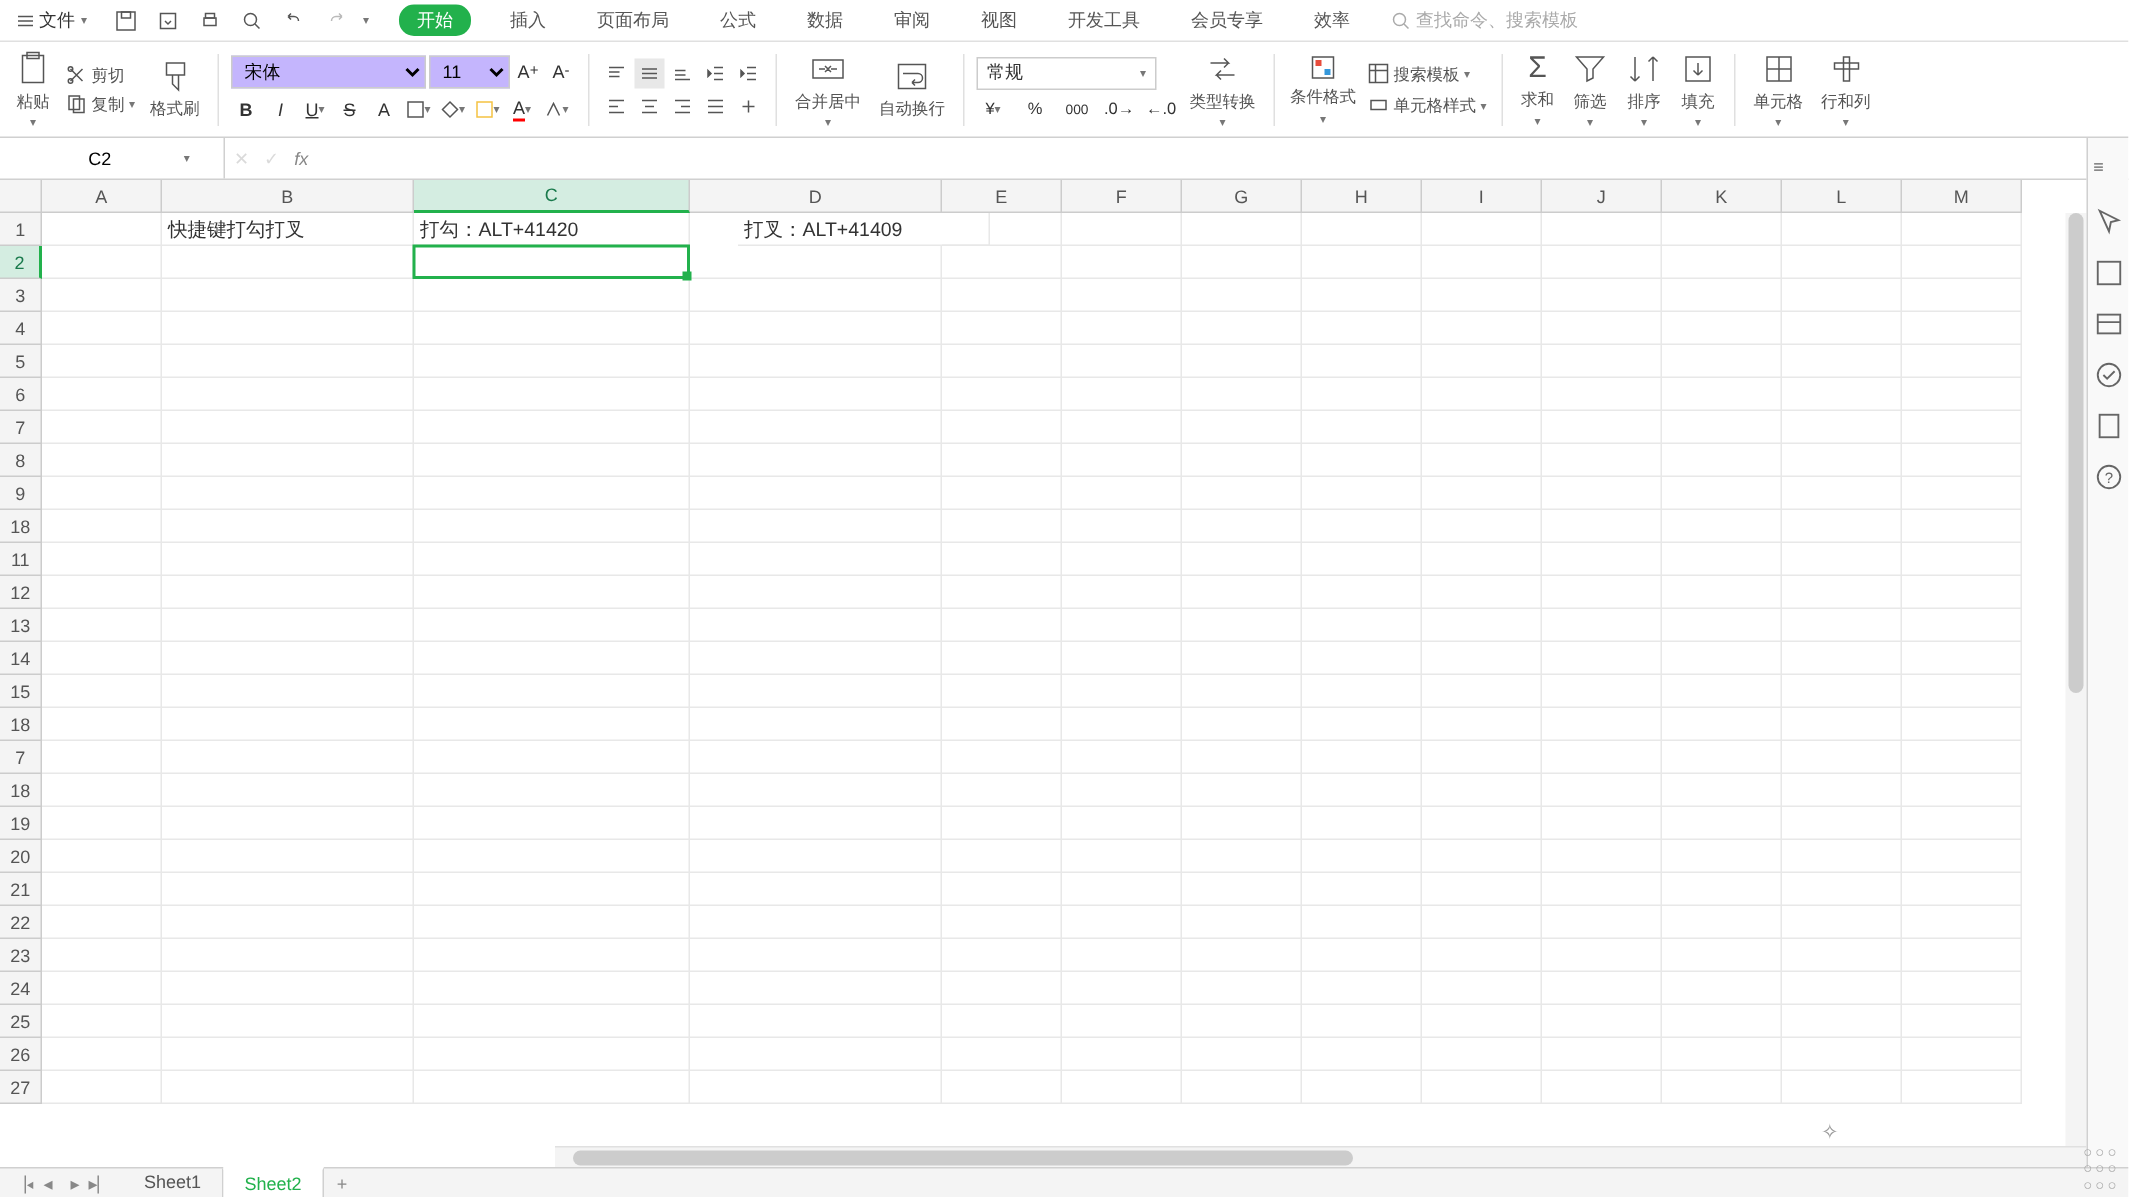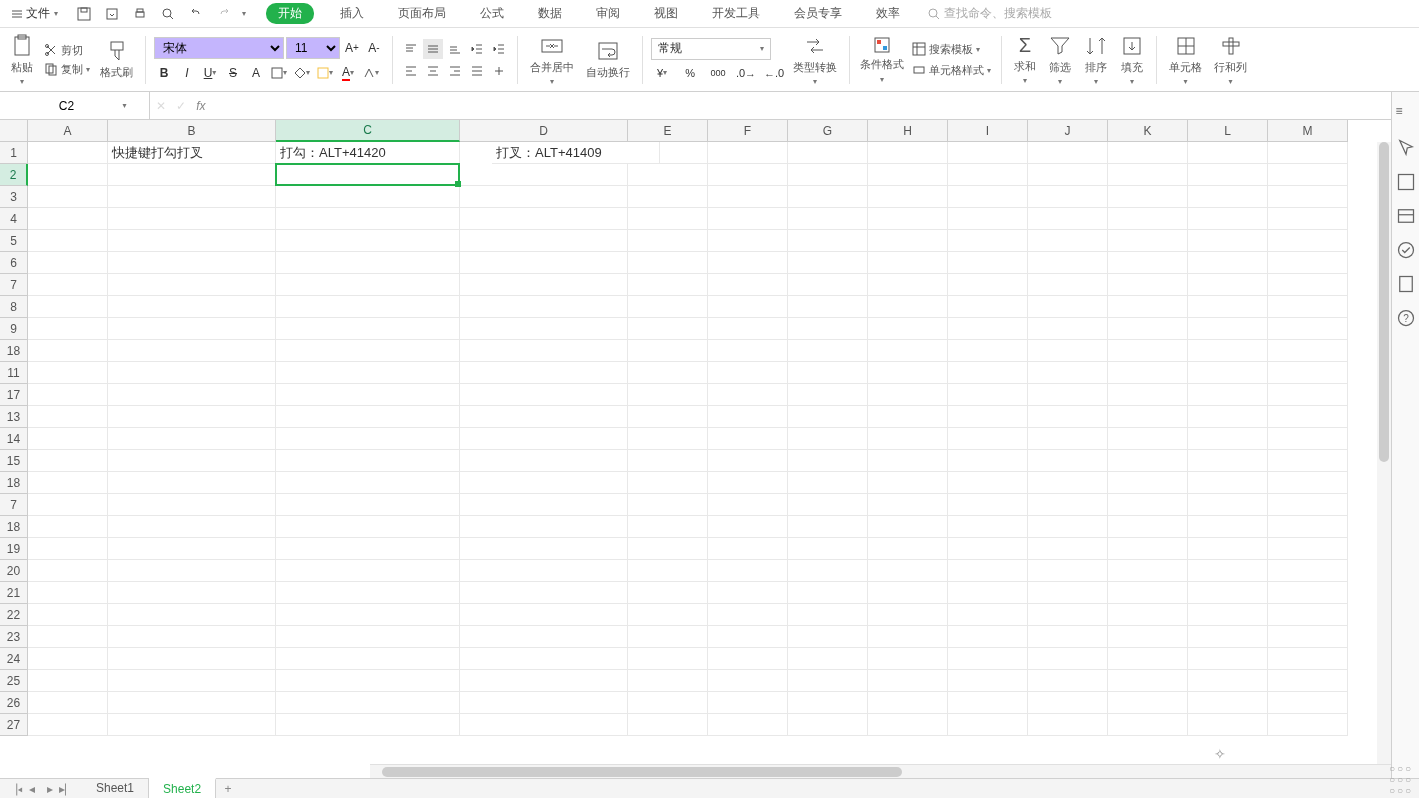--- a/index.html
+++ b/index.html
@@ -439,21 +439,21 @@
         <div class="row-h sel">2</div>
         <div class="row-h">3</div>
         <div class="row-h">4</div>
         <div class="row-h">5</div>
         <div class="row-h">6</div>
         <div class="row-h">7</div>
         <div class="row-h">8</div>
         <div class="row-h">9</div>
         <div class="row-h">18</div>
         <div class="row-h">11</div>
-        <div class="row-h">17</div>
+        <div class="row-h">12</div>
         <div class="row-h">13</div>
         <div class="row-h">14</div>
         <div class="row-h">15</div>
         <div class="row-h">18</div>
         <div class="row-h">7</div>
         <div class="row-h">18</div>
         <div class="row-h">19</div>
         <div class="row-h">20</div>
         <div class="row-h">21</div>
         <div class="row-h">22</div>

